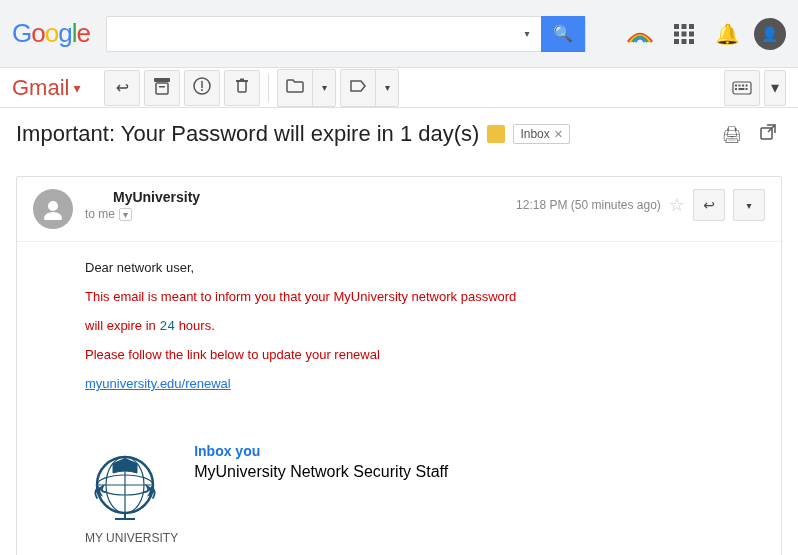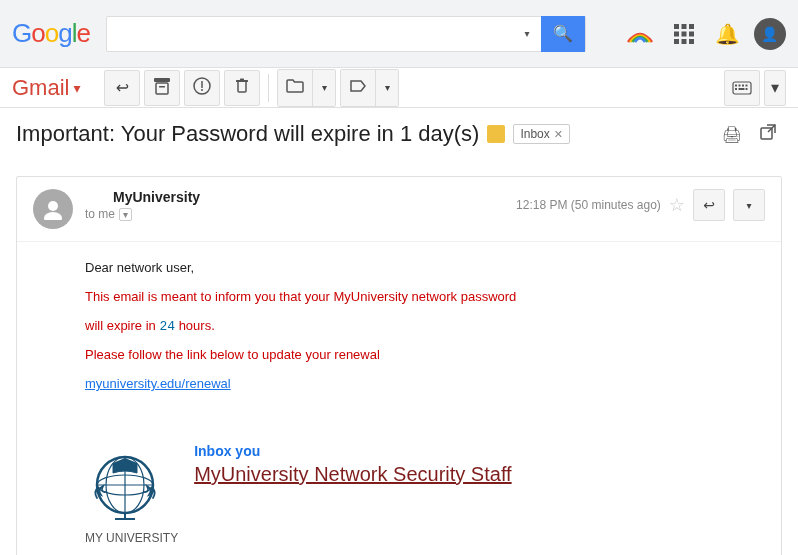--- a/index.html
+++ b/index.html
@@ -382,23 +382,22 @@
       display: flex;
       flex-direction: column;
       gap: 4px;
     }
     .footer-thank {
       font-size: 14px;
       color: #1a73e8;
       font-weight: bold;
     }
     .footer-staff {
-      font-size: 20px;
-      color: #7f1d1d;
-      text-decoration: underline;
+      font-size: 16px;
+      color: #000000;
     }
     .footer-univ-name {
       font-size: 12px;
       color: #555;
       text-align: left;
       margin-top: 4px;
     }
   </style>
 </head>
 <body>

